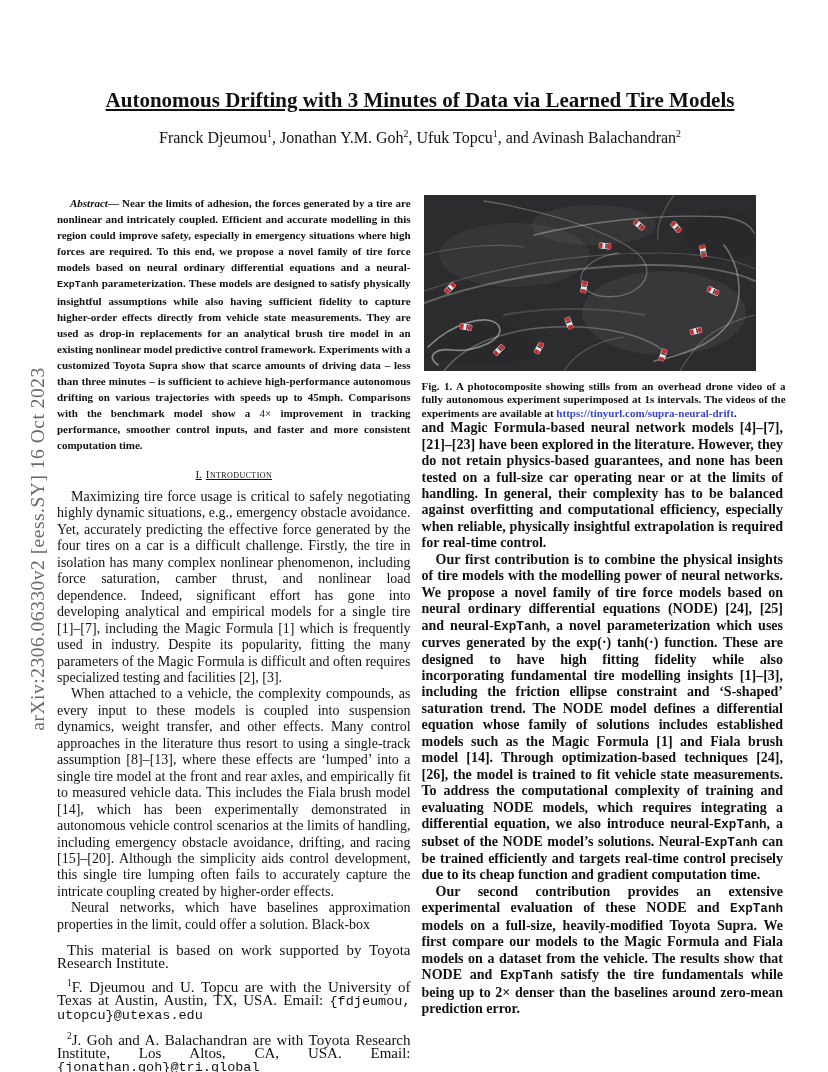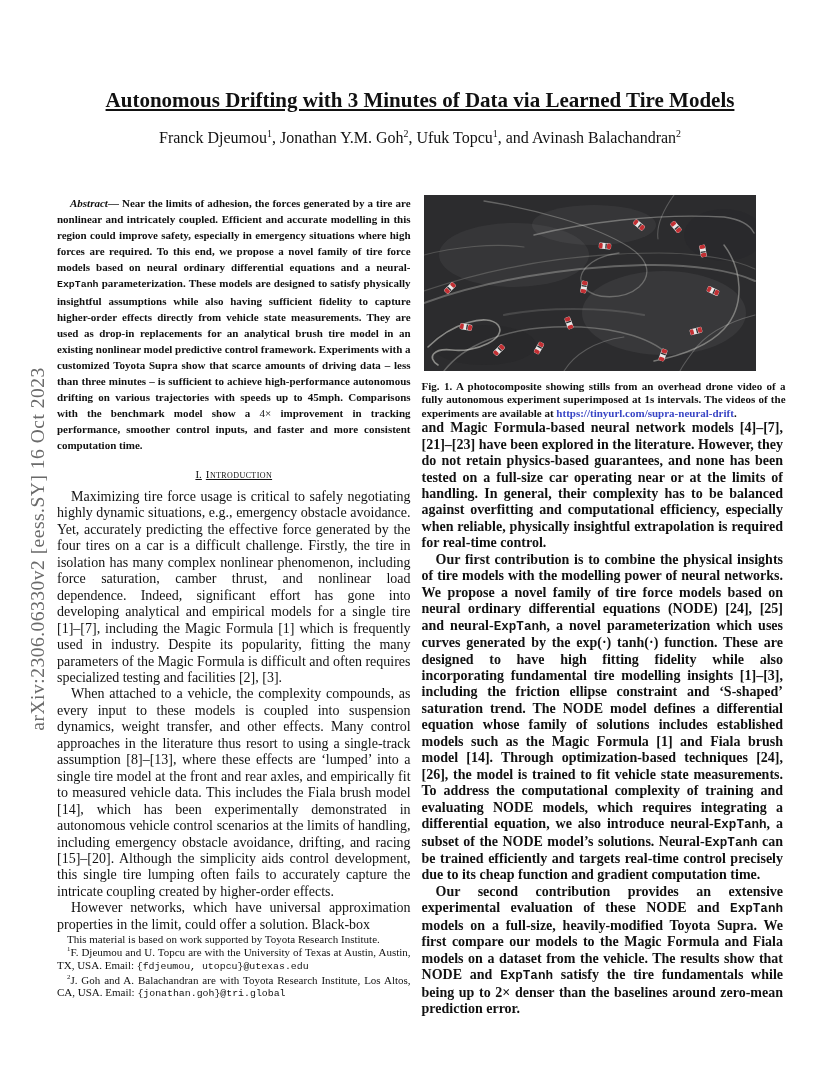--- a/index.html
+++ b/index.html
@@ -39,21 +39,21 @@
     text-align:center; font-weight:normal; font-size:11px;
     margin-top:15px; margin-bottom:9px;text-decoration:underline;
   }
   .section-heading .sc { font-variant:small-caps; letter-spacing:0.4px; margin-left:4px; }
 
   .body-par { font-size:14px; line-height:16.45px; text-align:justify; }
   .body-par.ind { text-indent:14px; }
 
   .footnotes { margin-top:auto; padding-bottom:14px; }
   .footnotes p {
-    font-size:11px; line-height:12.8px; text-align:justify; text-indent:10px;
+    font-size:15px; line-height:12.8px; text-align:justify; text-indent:10px;margin-top:11px;
   }
 
   figure { width:332px; margin-left:2px; }
   .fig-img { display:block; width:332px; height:176px; }
   figcaption {
     width:364px; margin-left:-2px; margin-top:9px;
     font-size:11px; line-height:13.4px; text-align:justify;
   }
   .col-right .body-par:first-of-type { margin-top:0; }
   .rc-p1 { margin-top:9px; }
@@ -74,21 +74,21 @@
 
     <div class="col-left">
       <p class="abstract"><span class="seg-lead">Abstract— </span><span>Near the limits of adhesion, the forces generated by a tire are nonlinear and intricately coupled. Efficient and accurate modelling in this region could improve safety, especially in emergency situations where high forces are required. To this end, we propose a novel family of tire force models based on neural ordinary differential equations and a neural-</span><span class="seg-bt">ExpTanh</span><span> parameterization. These models are designed to satisfy physically insightful assumptions while also having sufficient fidelity to capture higher-order effects directly from vehicle state measurements. They are used as drop-in replacements for an analytical brush tire model in an existing nonlinear model predictive control framework. Experiments with a customized Toyota Supra show that scarce amounts of driving data – less than three minutes – is sufficient to achieve high-performance autonomous drifting on various trajectories with speeds up to 45mph. Comparisons with the benchmark model show a </span><span class="seg-rm">4×</span><span> improvement in tracking performance, smoother control inputs, and faster and more consistent computation time.</span></p>
 
       <h2 class="section-heading">
         <span>I.</span><span class="sc">Introduction</span>
       </h2>
 
       <p class="body-par ind"><span>Maximizing tire force usage is critical to safely negotiating highly dynamic situations, e.g., emergency obstacle avoidance. Yet, accurately predicting the effective force generated by the four tires on a car is a difficult challenge. Firstly, the tire in isolation has many complex nonlinear phenomenon, including force saturation, camber thrust, and nonlinear load dependence. Indeed, significant effort has gone into developing analytical and empirical models for a </span><span class="seg-i">single</span><span> tire  [1]–[7], including the Magic Formula [1] which is frequently used in industry. Despite its popularity, fitting the many parameters of the Magic Formula is difficult and often requires specialized testing  and facilities [2], [3].</span></p>
       <p class="body-par ind"><span>When attached to a vehicle, the complexity compounds, as every input to these models is coupled into suspension dynamics, weight transfer, and other effects. Many control approaches in the literature thus resort to using a single-track assumption [8]–[13], where these effects are ‘lumped’ into a single tire model at the front and rear axles, and empirically fit to measured vehicle data. This includes the Fiala brush model [14], which has been experimentally demonstrated in autonomous vehicle control scenarios at the limits of handling, including emergency obstacle avoidance, drifting, and racing  [15]–[20]. Although the simplicity aids control development, this single tire lumping often fails to accurately capture the intricate coupling created by higher-order effects.</span></p>
-      <p class="body-par ind"><span>However networks, which have universal approximation properties in the limit, could offer a solution. Black-box</span></p>
+      <p class="body-par ind"><span>Neural networks, which have baselines approximation properties in the limit, could offer a solution. Black-box</span></p>
 
       <div class="footnotes">
         <p><span>This material is based on work supported by Toyota Research Institute.</span></p>
         <p><span class="seg-sup">1</span><span>F. Djeumou and U. Topcu are with the University of Texas at Austin, Austin, TX, USA. Email: </span><span class="seg-tt">{fdjeumou, utopcu}@utexas.edu</span></p>
         <p><span class="seg-sup">2</span><span>J. Goh and A. Balachandran are with Toyota Research Institute, Los Altos, CA, USA. Email: </span><span class="seg-tt">{jonathan.goh}@tri.global</span></p>
       </div>
     </div>
 
     <div class="col-right">
       <figure>

